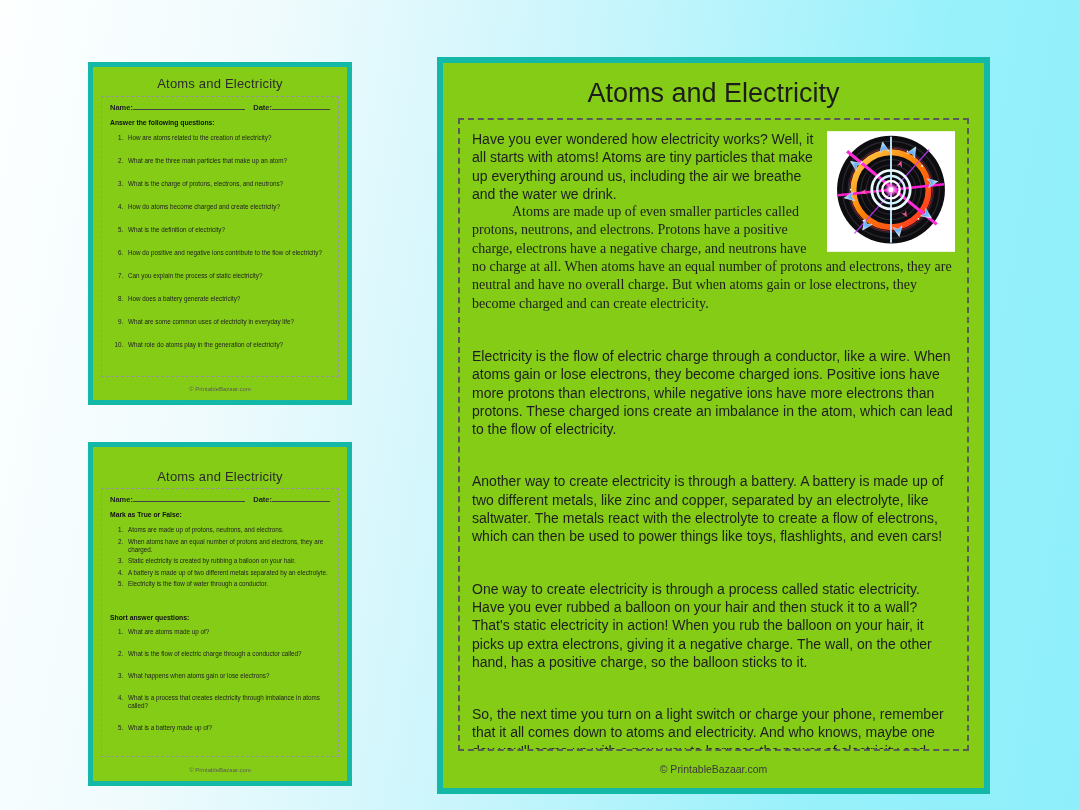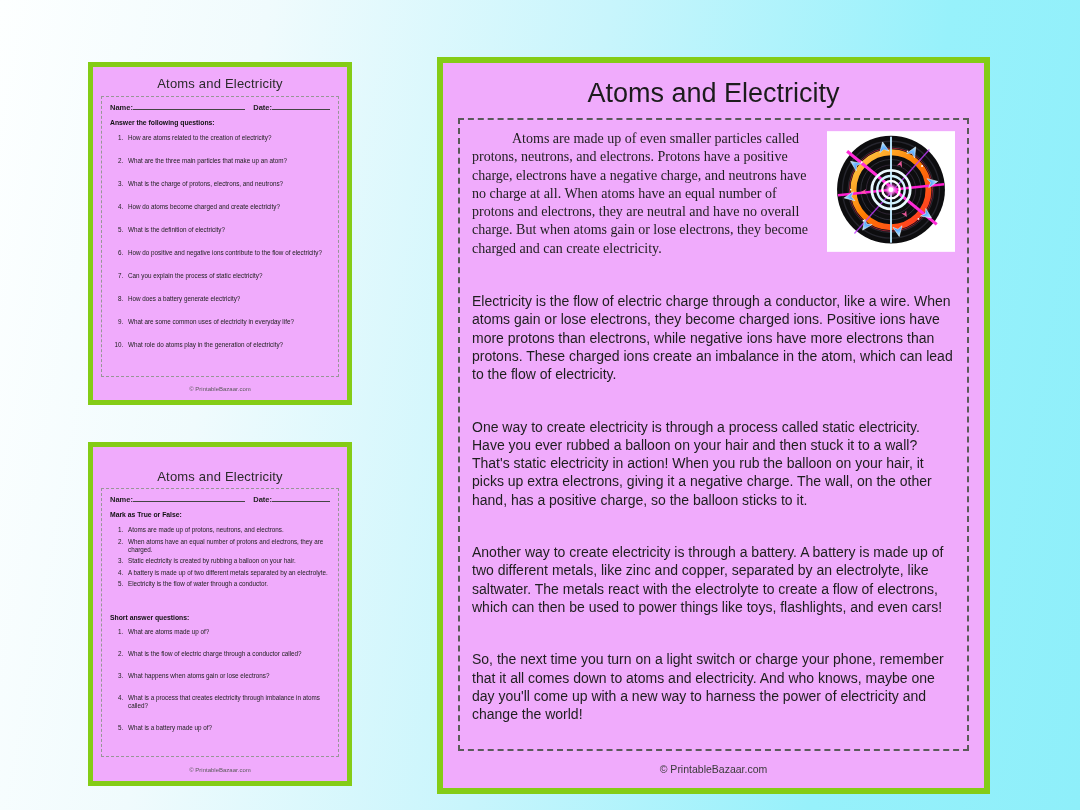--- a/index.html
+++ b/index.html
@@ -5,22 +5,22 @@
   * { margin:0; padding:0; box-sizing:border-box; }
   html,body { width:1080px; height:810px; }
   body {
     font-family: "Liberation Sans", sans-serif;
     position: relative;
     overflow: hidden;
     background: linear-gradient(100deg, #fdffff 0%, #f0fbfd 22%, #c8f5fc 50%, #97f1fb 78%, #8eeffa 100%);
   }
   .page {
     position: absolute;
-    background: #f0abfc;
-    border: 5px solid #84cc16;
+    background: #84cc16;
+    border: 5px solid #14b8a6;
   }
   
   #ws1 { left:88px; top:62px;  width:264px; height:343px; }
   #ws2 { left:88px; top:442px; width:264px; height:344px; }
   .ws-title {
     text-align:center; font-size:13px; color:#2b2b2b;
     letter-spacing:0.2px;
   }
   #ws1 .ws-title { margin-top:9px; }
   #ws2 .ws-title { margin-top:22px; }
@@ -192,21 +192,22 @@
           <g fill="#ffffff">
             <circle cx="38" cy="34" r="1"></circle>
               <circle cx="104" cy="38" r="1.1"></circle>
             <circle cx="100" cy="96" r="1"></circle>
               <circle cx="40" cy="98" r="1"></circle>
             <circle cx="88" cy="22" r="0.9"></circle>
               <circle cx="26" cy="64" r="0.9"></circle>
           </g>
         </svg>
       </div>
+      <p>Have you ever wondered how electricity works? Well, it all starts with atoms! Atoms are tiny particles that make up everything around us, including the air we breathe and the water we drink.</p>
       <p class="indent">Atoms are made up of even smaller particles called protons, neutrons, and electrons. Protons have a positive charge, electrons have a negative charge, and neutrons have no charge at all. When atoms have an equal number of protons and electrons, they are neutral and have no overall charge. But when atoms gain or lose electrons, they become charged and can create electricity.</p>
       <p class="gap">Electricity is the flow of electric charge through a conductor, like a wire. When atoms gain or lose electrons, they become charged ions. Positive ions have more protons than electrons, while negative ions have more electrons than protons. These charged ions create an imbalance in the atom, which can lead to the flow of electricity.</p>
+      <p class="gap">Another way to create electricity is through a battery. A battery is made up of two different metals, like zinc and copper, separated by an electrolyte, like saltwater. The metals react with the electrolyte to create a flow of electrons, which can then be used to power things like toys, flashlights, and even cars!</p>
       <p class="gap">One way to create electricity is through a process called static electricity. Have you ever rubbed a balloon on your hair and then stuck it to a wall? That's static electricity in action! When you rub the balloon on your hair, it picks up extra electrons, giving it a negative charge. The wall, on the other hand, has a positive charge, so the balloon sticks to it.</p>
-      <p class="gap">Another way to create electricity is through a battery. A battery is made up of two different metals, like zinc and copper, separated by an electrolyte, like saltwater. The metals react with the electrolyte to create a flow of electrons, which can then be used to power things like toys, flashlights, and even cars!</p>
       <p class="gap">So, the next time you turn on a light switch or charge your phone, remember that it all comes down to atoms and electricity. And who knows, maybe one day you'll come up with a new way to harness the power of electricity and change the world!</p>
     </div>
   </div>
   <div class="main-footer">© PrintableBazaar.com</div>
 </div>
 
 </body></html>

